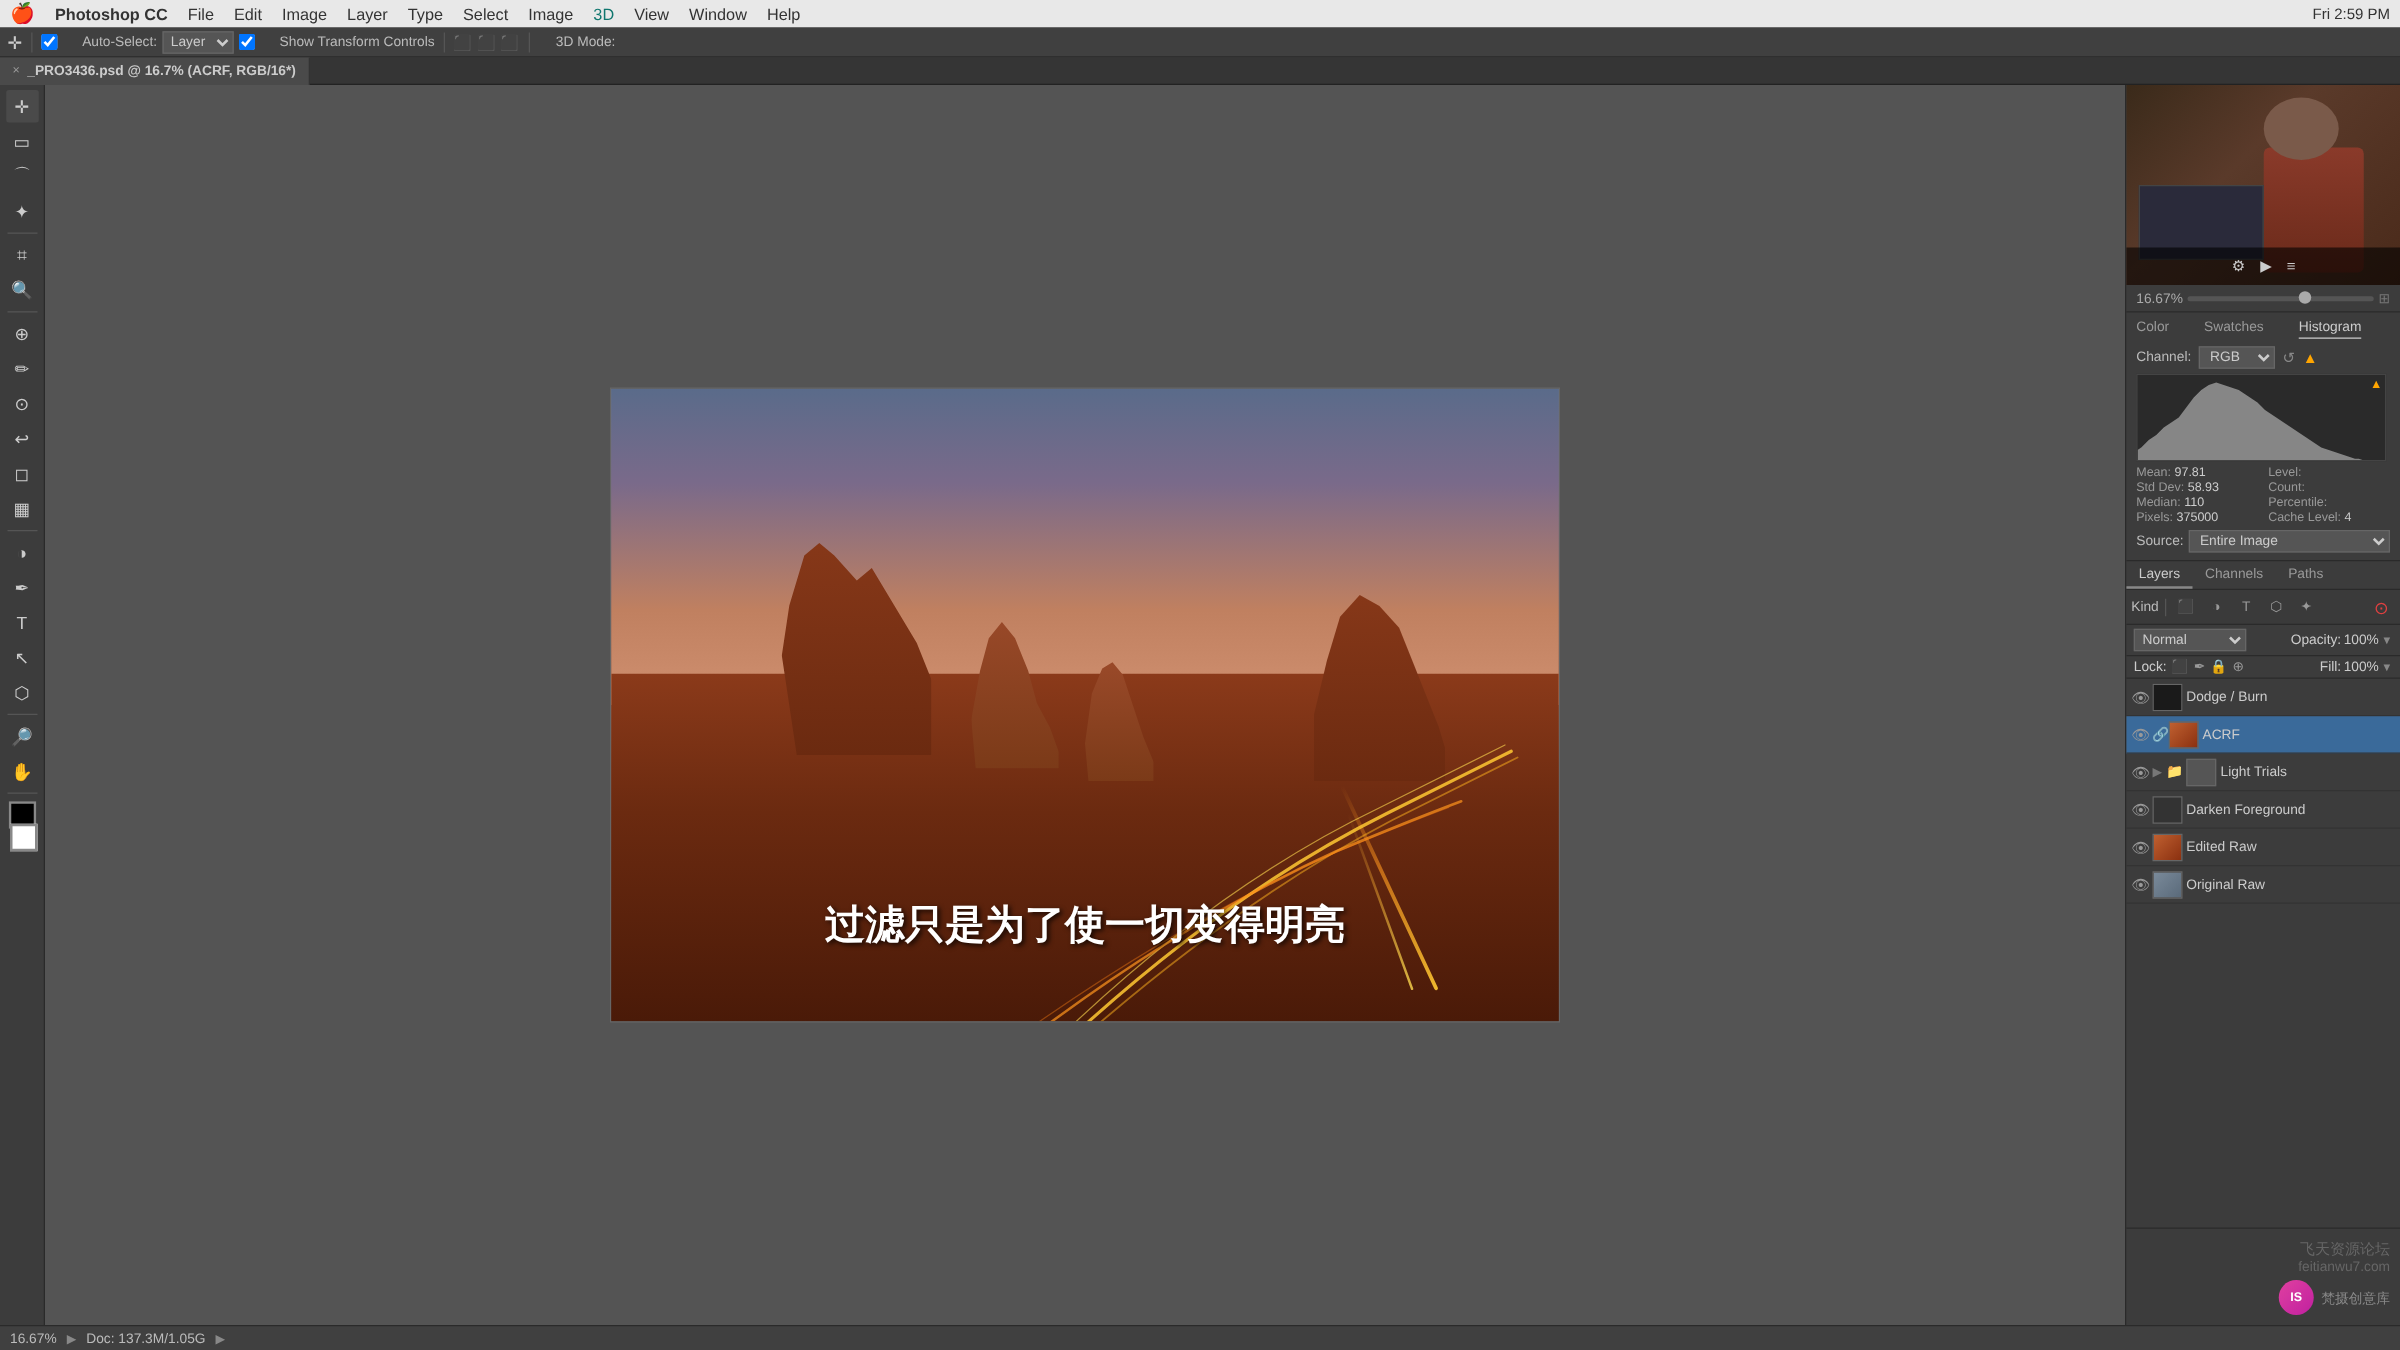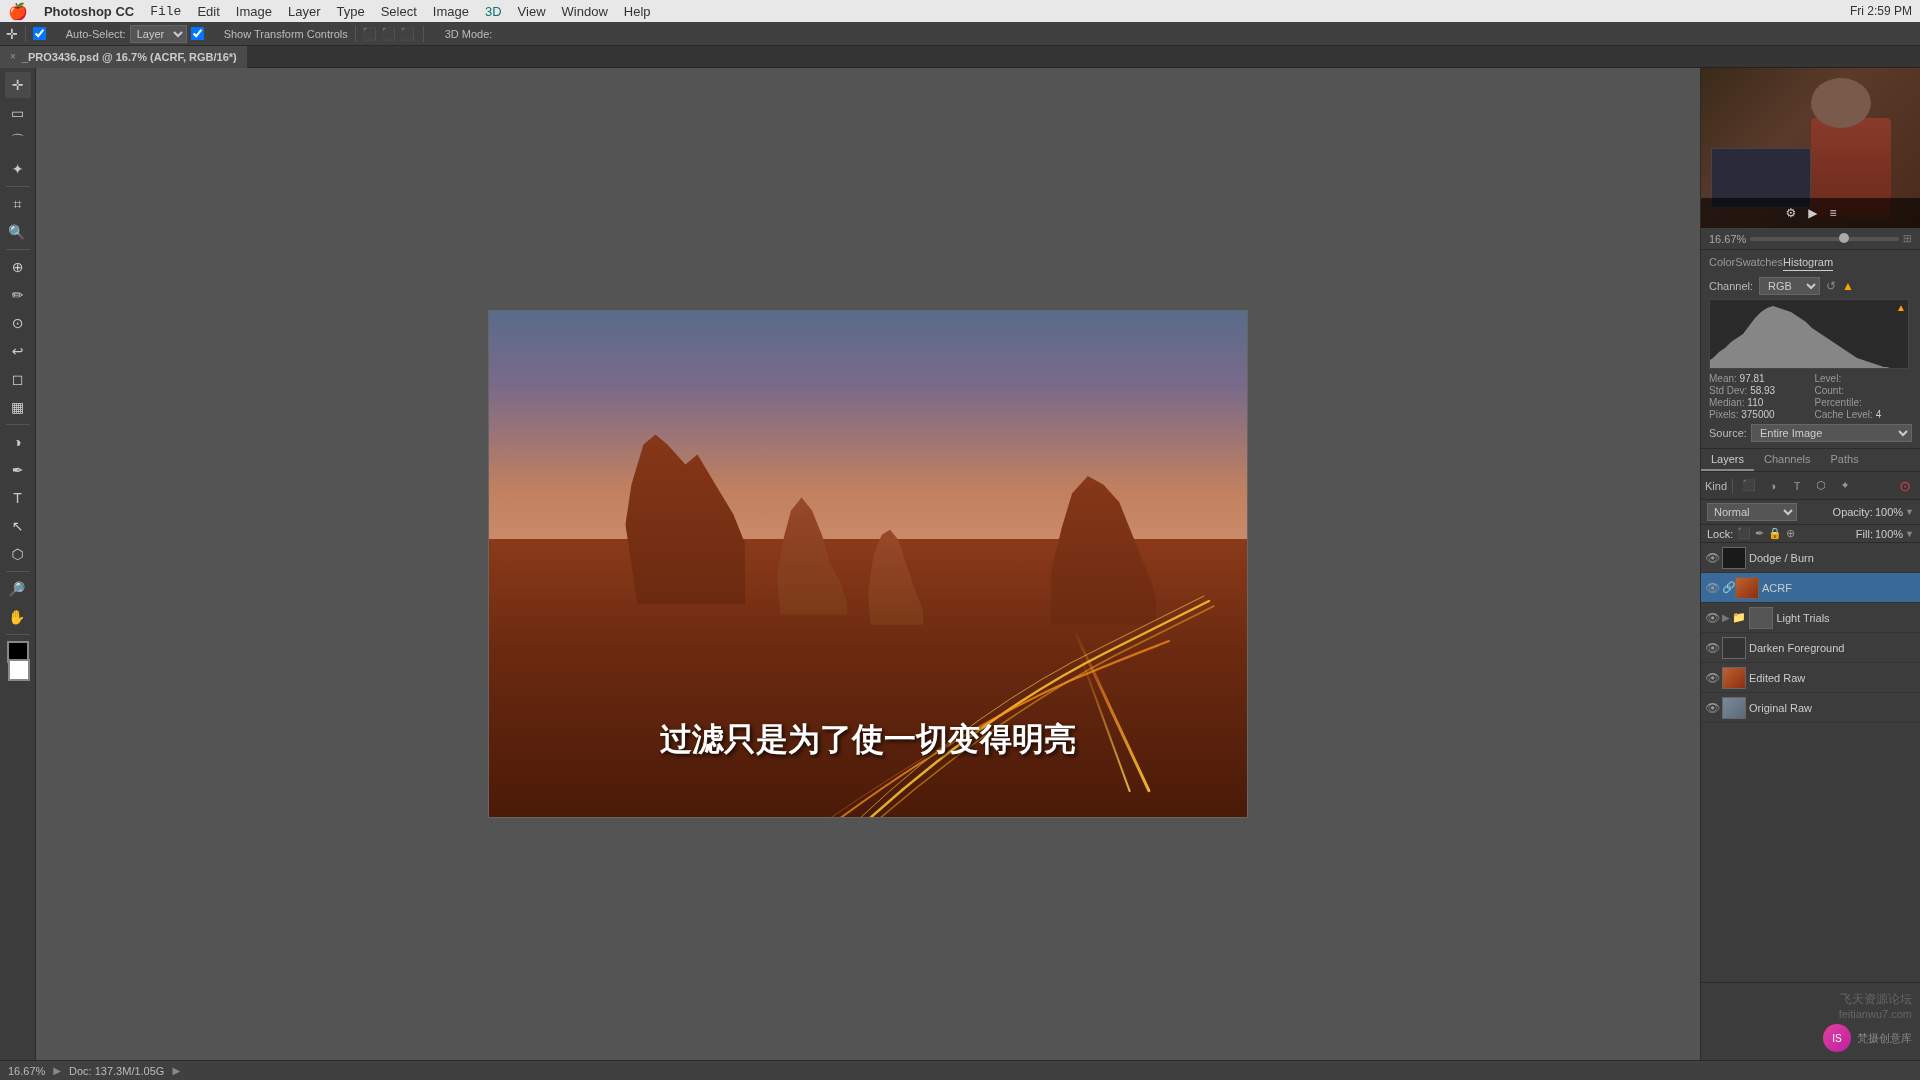--- a/index.html
+++ b/index.html
@@ -313,21 +313,21 @@
       cursor: pointer;
     }
 
     
     #histogram-panel {
       padding: 6px 8px;
       border-bottom: 1px solid #2a2a2a;
     }
     .panel-tabs {
       display: flex;
-      gap: 0;
+      gap: 28px;
       margin-bottom: 6px;
     }
     .panel-tab {
       font-size: 11px;
       color: #999;
       cursor: pointer;
       padding-bottom: 2px;
     }
     .panel-tab.active {
       color: #ccc;
@@ -509,35 +509,35 @@
     #brand-badge .badge-icon {
       width: 28px;
       height: 28px;
       background: linear-gradient(135deg, #e040a0, #c020a0);
       border-radius: 50%;
       display: flex;
       align-items: center;
       justify-content: center;
       font-size: 10px;
       color: white;
-      font-weight: normal;
+      font-weight: bold;
     }
     #brand-badge .brand-text { font-size: 11px; color: #888; }
 
     .canvas-border {
       border: 1px solid #666;
     }
   </style>
 </head>
 <body>
 
 <div id="menubar">
   <span style="font-size:16px;">🍎</span>
   <span style="font-weight:bold;font-size:13px;color:#333;">Photoshop CC</span>
-  <span style="font-size:13px;color:#333;cursor:pointer;font-family:Liberation Mono, monospace;">File</span>
+  <span style="font-size:13px;color:#333;cursor:pointer;">File</span>
   <span style="font-size:13px;color:#333;cursor:pointer;">Edit</span>
   <span style="font-size:13px;color:#333;cursor:pointer;">Image</span>
   <span style="font-size:13px;color:#333;cursor:pointer;">Layer</span>
   <span style="font-size:13px;color:#333;cursor:pointer;">Type</span>
   <span style="font-size:13px;color:#333;cursor:pointer;">Select</span>
   <span style="font-size:13px;color:#333;cursor:pointer;">Image</span>
   <span style="font-size:13px;color:#0f766e;cursor:pointer;">3D</span>
   <span style="font-size:13px;color:#333;cursor:pointer;">View</span>
   <span style="font-size:13px;color:#333;cursor:pointer;">Window</span>
   <span style="font-size:13px;color:#333;cursor:pointer;">Help</span>

